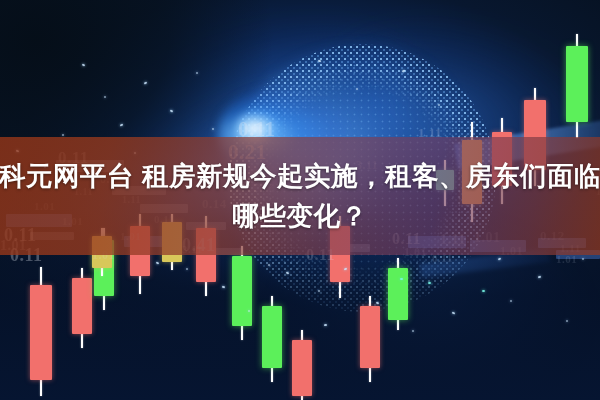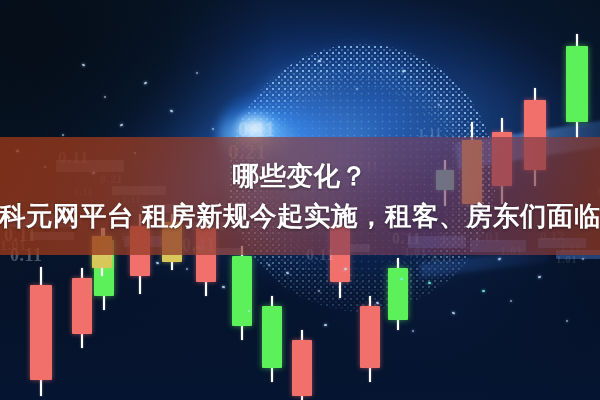--- a/index.html
+++ b/index.html
@@ -422,17 +422,17 @@
       <div class="num vdim" style="left: 560px; top: 242px; font-size: 11px;">1.11</div>
       <div class="num vdim" style="left: 556px; top: 253px; font-size: 11px;">1.01</div>
       <div class="num dim" style="left: 306px; top: 246px; font-size: 16px;">0.11</div>
       <div class="num vdim" style="left: 432px; top: 252px; font-size: 11px;">0.11</div>
       <div class="num vdim" style="left: 182px; top: 243px; font-size: 11px;">3.11</div>
       <div class="num vdim" style="left: 596px; top: 186px; font-size: 10px;">1.01</div>
     </div>
 
   <div class="band"></div>
   <div class="band-text">
+    <div class="headline l1">科元网平台 租房新规今起实施，租客、房东们面临</div>
     <div class="headline l2">哪些变化？</div>
-    <div class="headline l1">科元网平台 租房新规今起实施，租客、房东们面临</div>
   </div>
 
 </div>
 
 </body></html>

